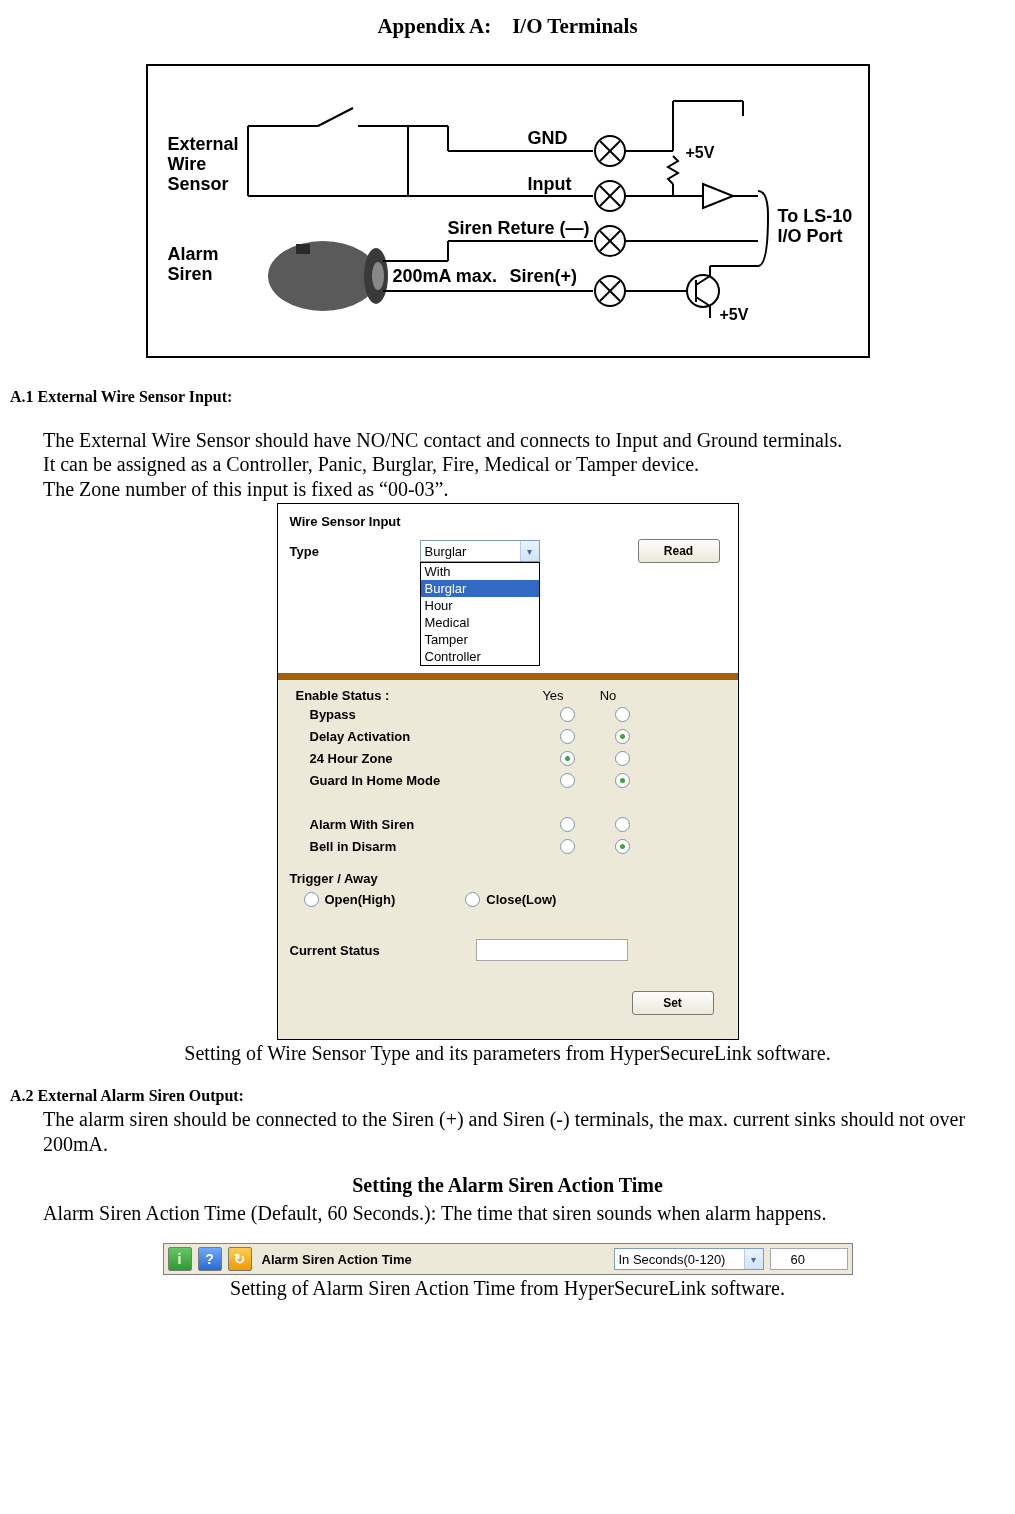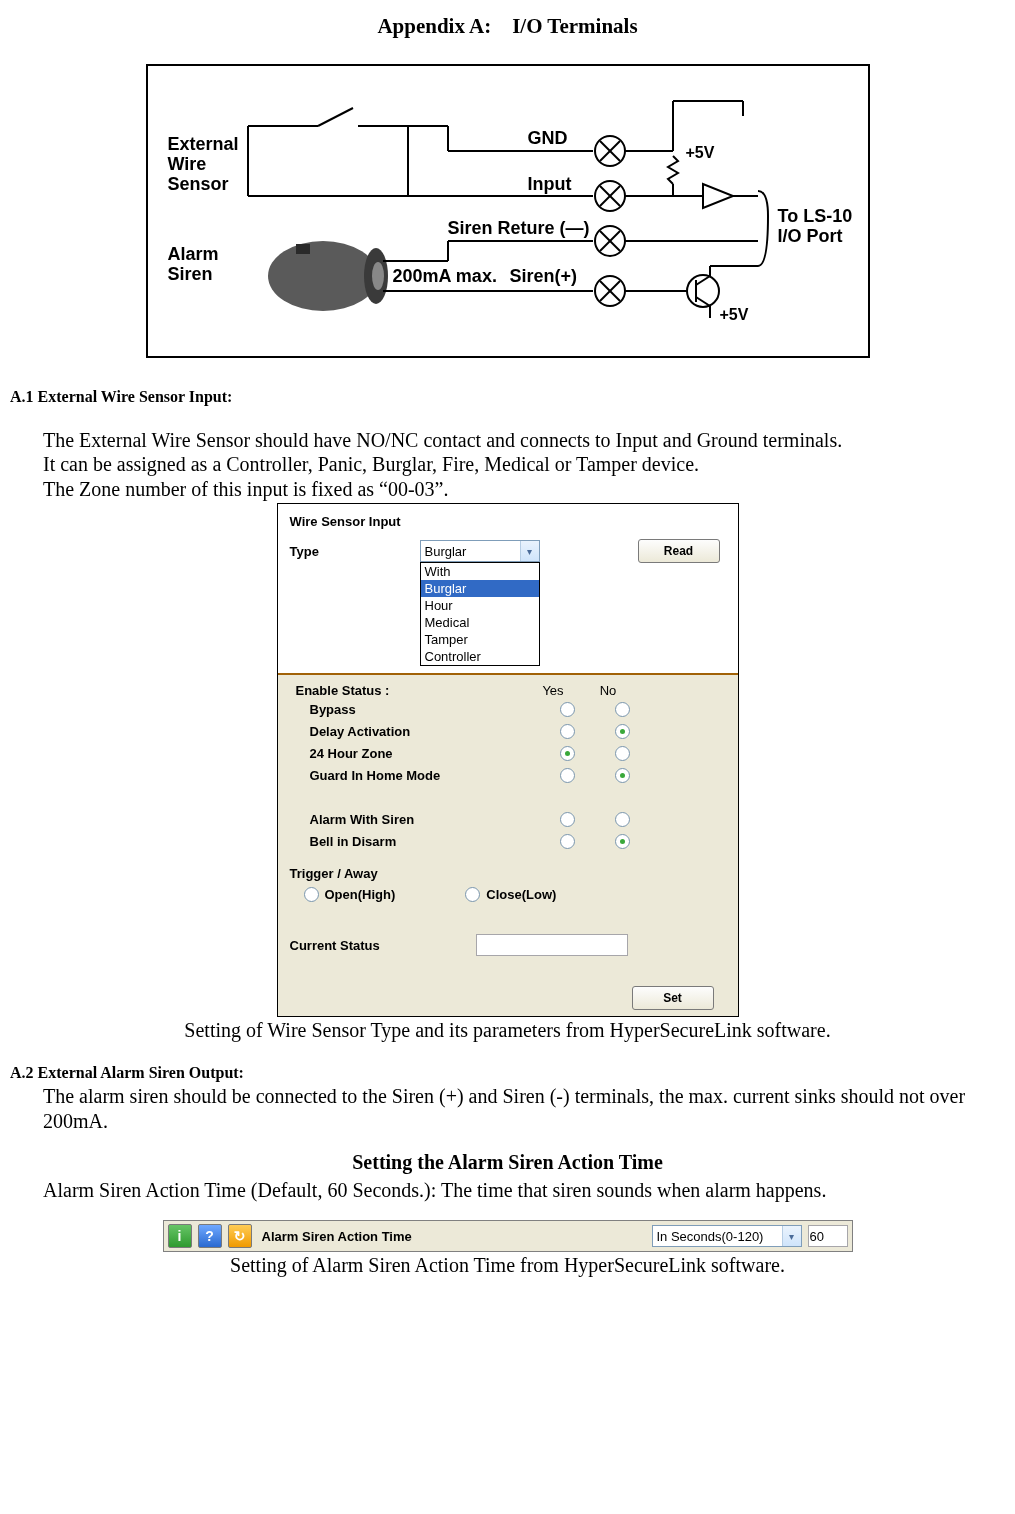--- a/index.html
+++ b/index.html
@@ -78,22 +78,22 @@
     display:flex; align-items:center; justify-content:center;
     margin-left:auto; margin-right:6px;
   }
   .drop-list{
     position:absolute; left:142px; top:58px; width:118px;
     border:1px solid #000; background:#fff; z-index:5; font-weight:normal;
   }
   .drop-list div{ padding:1px 4px; }
   .drop-list .sel{ background:#316ac5; color:#fff; }
   .grey-area{
-    background:#ece9d8; padding:8px 12px 6px;
-    border-top:2px solid #a16207;
+    background:#ece9d8; padding:8px 12px 24px;
+    border-top:7px solid #a16207;
   }
   .bold{ font-weight:bold; }
   .radio-table{ margin-left:6px; }
   .radio-table .rh{ display:flex; }
   .rh .rlab{ width:230px; }
   .rh .ch{ width:55px; text-align:center; font-weight:normal; }
   .r-row{ display:flex; height:22px; align-items:center; }
   .r-row .rlab{ width:230px; padding-left:14px; font-weight:bold; }
   .r-row .cell{ width:55px; text-align:center; }
   .rad{
@@ -132,21 +132,21 @@
     display:flex; align-items:center; justify-content:center;
     color:#fff; font-weight:bold; font-size:14px;
   }
   .ic1{ background:linear-gradient(#67c567,#2e9a2e);}
   .ic2{ background:linear-gradient(#6fa8ff,#2a6ad0);}
   .ic3{ background:linear-gradient(#ffcc55,#f09a00);}
   .bar-lab{ font-weight:bold; margin-left:4px; }
   .combo2{ margin-left:auto; width:150px; }
   .numbox{
     width:36px; height:20px; border:1px solid #a7a6aa; background:#fff;
-    padding:0 1px; display:flex; align-items:center;
+    padding:0 20px; display:flex; align-items:center;
   }
 </style>
 </head>
 <body>
 
 <div class="title">Appendix A: I/O Terminals</div>
 
 <div class="diagram-frame">
   <svg viewBox="0 0 720 290" width="720" height="290">
 

